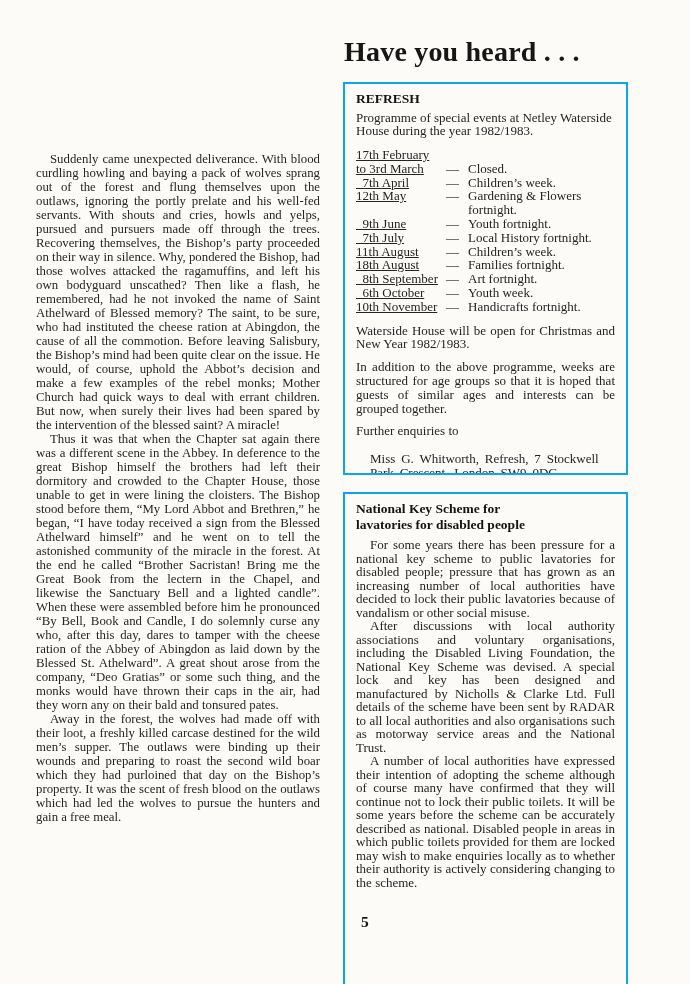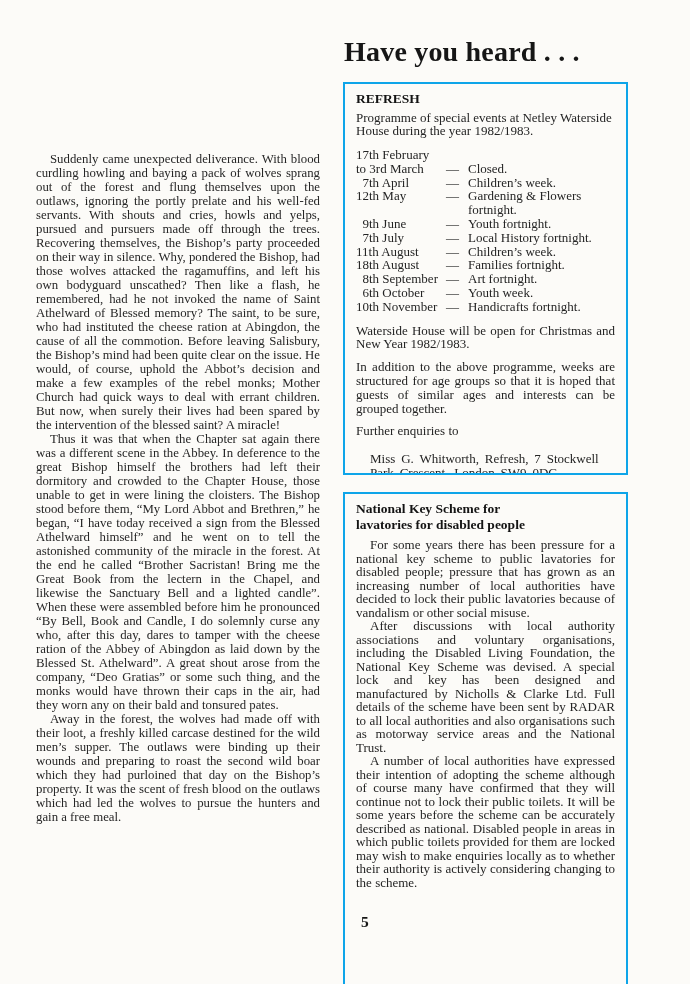--- a/index.html
+++ b/index.html
@@ -33,21 +33,21 @@
     overflow:hidden;background:#fcfbf8;
   }
   .box.refresh{height:393px;}
   .box.keyscheme{height:512px;margin-top:17px;line-height:13.5px;}
   .box-heading{font-weight:bold;font-size:13.5px;line-height:15.5px;color:#141414;}
   .preline{white-space:pre-line;}
   .intro{margin:4px 0 10px 0;}
   .schedule{margin:0 0 10px 0;}
   .srow{display:flex;align-items:flex-start;}
   .srow.align-end{align-items:flex-end;}
-  .sdate{width:90px;flex:0 0 90px;white-space:pre-line;}
+  .sdate{width:90px;flex:0 0 90px;white-space:pre-line;text-decoration:underline;}
   .sdash{width:22px;flex:0 0 22px;}
   .sdesc{flex:1;}
   .note{margin:0 0 9px 0;}
   .just{text-align:justify;}
   .enq-label{margin:0;}
   .enq-addr{margin:14px;word-spacing:2.6px;white-space:pre-line;}
   .keyscheme .box-heading{margin-bottom:6px;}
   .keyscheme p{margin:0;text-indent:14px;text-align:justify;}
   
   .footer{

